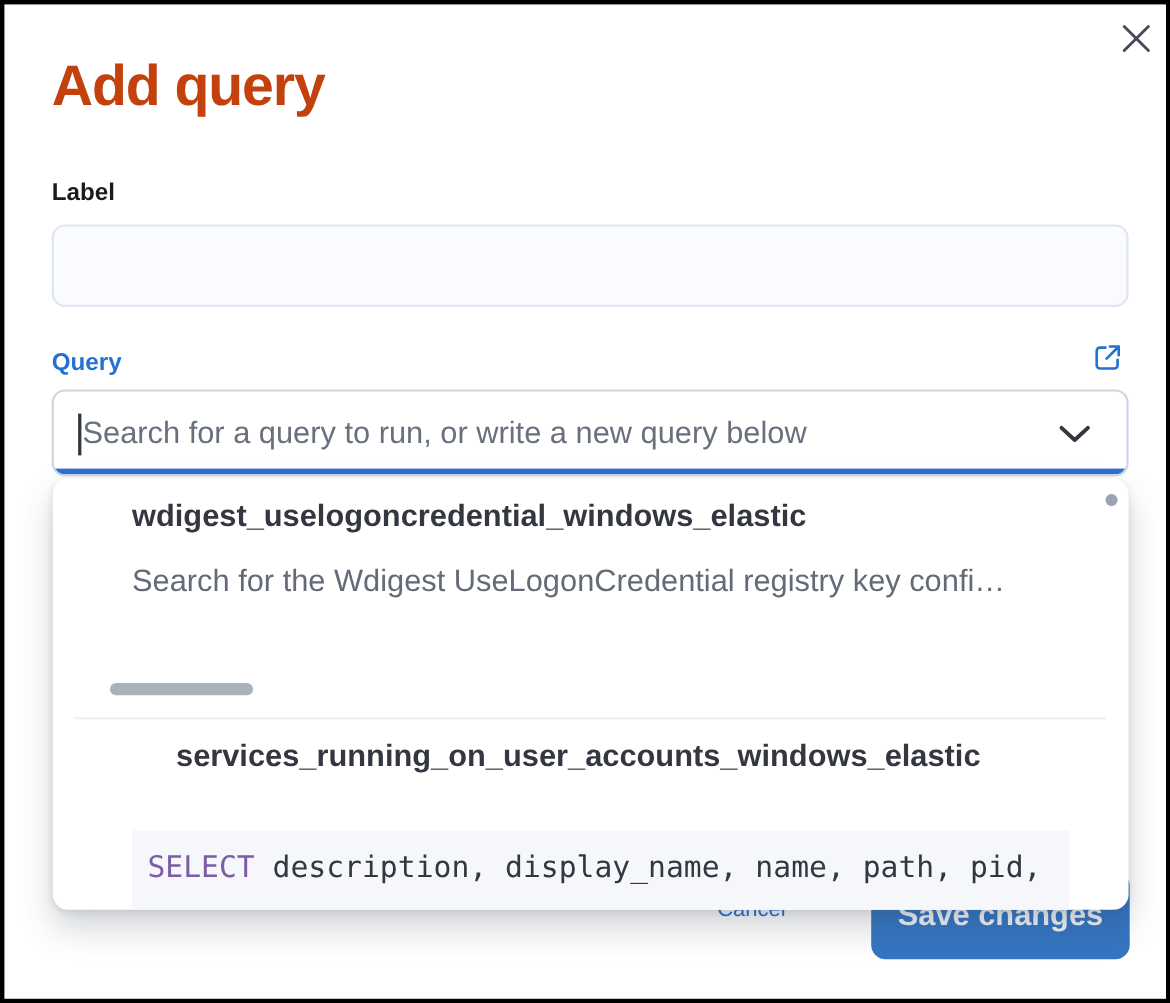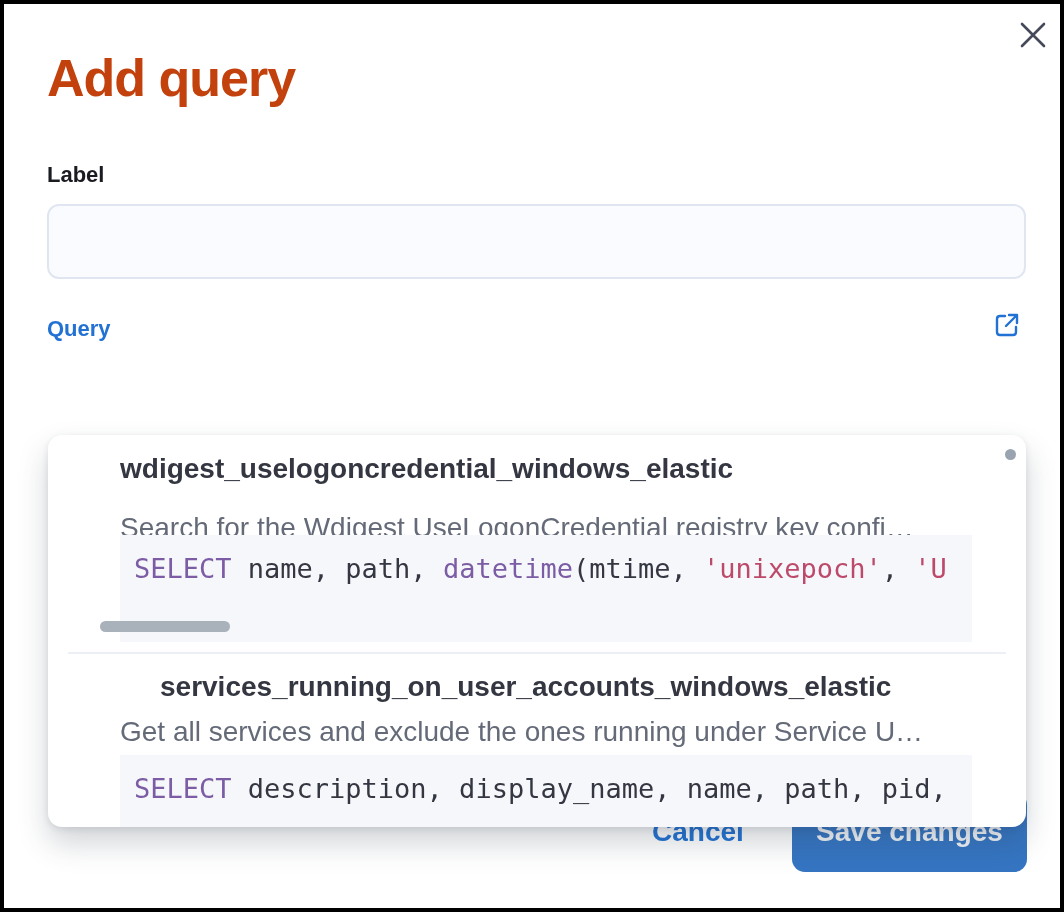--- a/index.html
+++ b/index.html
@@ -78,21 +78,21 @@
   .combobox .focus-underline {
     position: absolute; left: 0; right: 0; bottom: 0;
     height: 5px; background: #2b71d0;
   }
 
   
   .footer-cancel {
     position: absolute; left: 648px; top: 812px;
     background: none; border: none; cursor: pointer;
     font-family: "Liberation Sans", sans-serif;
-    font-size: 28px; font-weight: 700; color: #2272d4;
+    font-size: 20px; font-weight: 400; color: #2272d4;
     z-index: 1;
   }
   .footer-save {
     position: absolute; left: 788px; top: 788px;
     width: 235px; height: 80px;
     background: #3575c2; border: none; border-radius: 13px;
     font-family: "Liberation Sans", sans-serif;
     font-size: 28px; font-weight: 700; color: #f2f5f9;
     cursor: pointer;
     z-index: 1;
@@ -175,42 +175,46 @@
   <input class="label-input" type="text" value="" style="">
 
   <label class="query-label">Query</label>
   <a class="schema-link">
     <svg width="26" height="26" viewBox="0 0 26 26">
       <path d="M11 4 H6 C4.3 4 3 5.3 3 7 V20 C3 21.7 4.3 23 6 23 H19 C20.7 23 22 21.7 22 20 V15" stroke="#2272d4" stroke-width="2.4" fill="none" stroke-linecap="round"></path>
       <path d="M15 3 H23 V11 M23 3 L12 14" stroke="#2272d4" stroke-width="2.4" fill="none" stroke-linecap="round" stroke-linejoin="round"></path>
     </svg>
   </a>
 
+  <div class="combobox">
+    <div class="caret-bar"></div>
+    <span class="placeholder">Search for a query to run, or write a new query below</span>
+    <svg class="chevron" width="30" height="18" viewBox="0 0 30 18">
+      <path d="M3 3 L15 14 L27 3" stroke="#343741" stroke-width="3.6" fill="none" stroke-linecap="round" stroke-linejoin="round"></path>
+    </svg>
+    <div class="focus-underline"></div>
+  </div>
 
   <button class="footer-cancel">Cancel</button>
   <button class="footer-save">Save changes</button>
 
   <div class="dropdown">
 
     <div class="v-scroll-dot"></div>
 
     <div class="dd-item dd-item-1">
       <div class="dd-title">wdigest_uselogoncredential_windows_elastic</div>
       <div class="dd-desc">Search for the Wdigest UseLogonCredential registry key confi…</div>
-      <div class="code-block">
-        <div class="code-line"><span class="tok-kw">SELECT</span><span class="tok-plain"> name, path, </span><span class="tok-kw">datetime</span><span class="tok-plain">(mtime, </span><span class="tok-str">'unixepoch'</span><span class="tok-plain">, </span><span class="tok-str">'U</span></div>
-      </div>
       <div class="h-scroll-thumb"></div>
     </div>
 
     <div class="dd-sep"></div>
 
     <div class="dd-item dd-item-2">
       <div class="dd-title">services_running_on_user_accounts_windows_elastic</div>
-      <div class="dd-desc">Get all services and exclude the ones running under Service U…</div>
       <div class="code-block">
         <div class="code-line"><span class="tok-kw">SELECT</span><span class="tok-plain"> description, display_name, name, path, pid,</span></div>
       </div>
     </div>
 
   </div>
 
 </div>
 
 </body></html>

